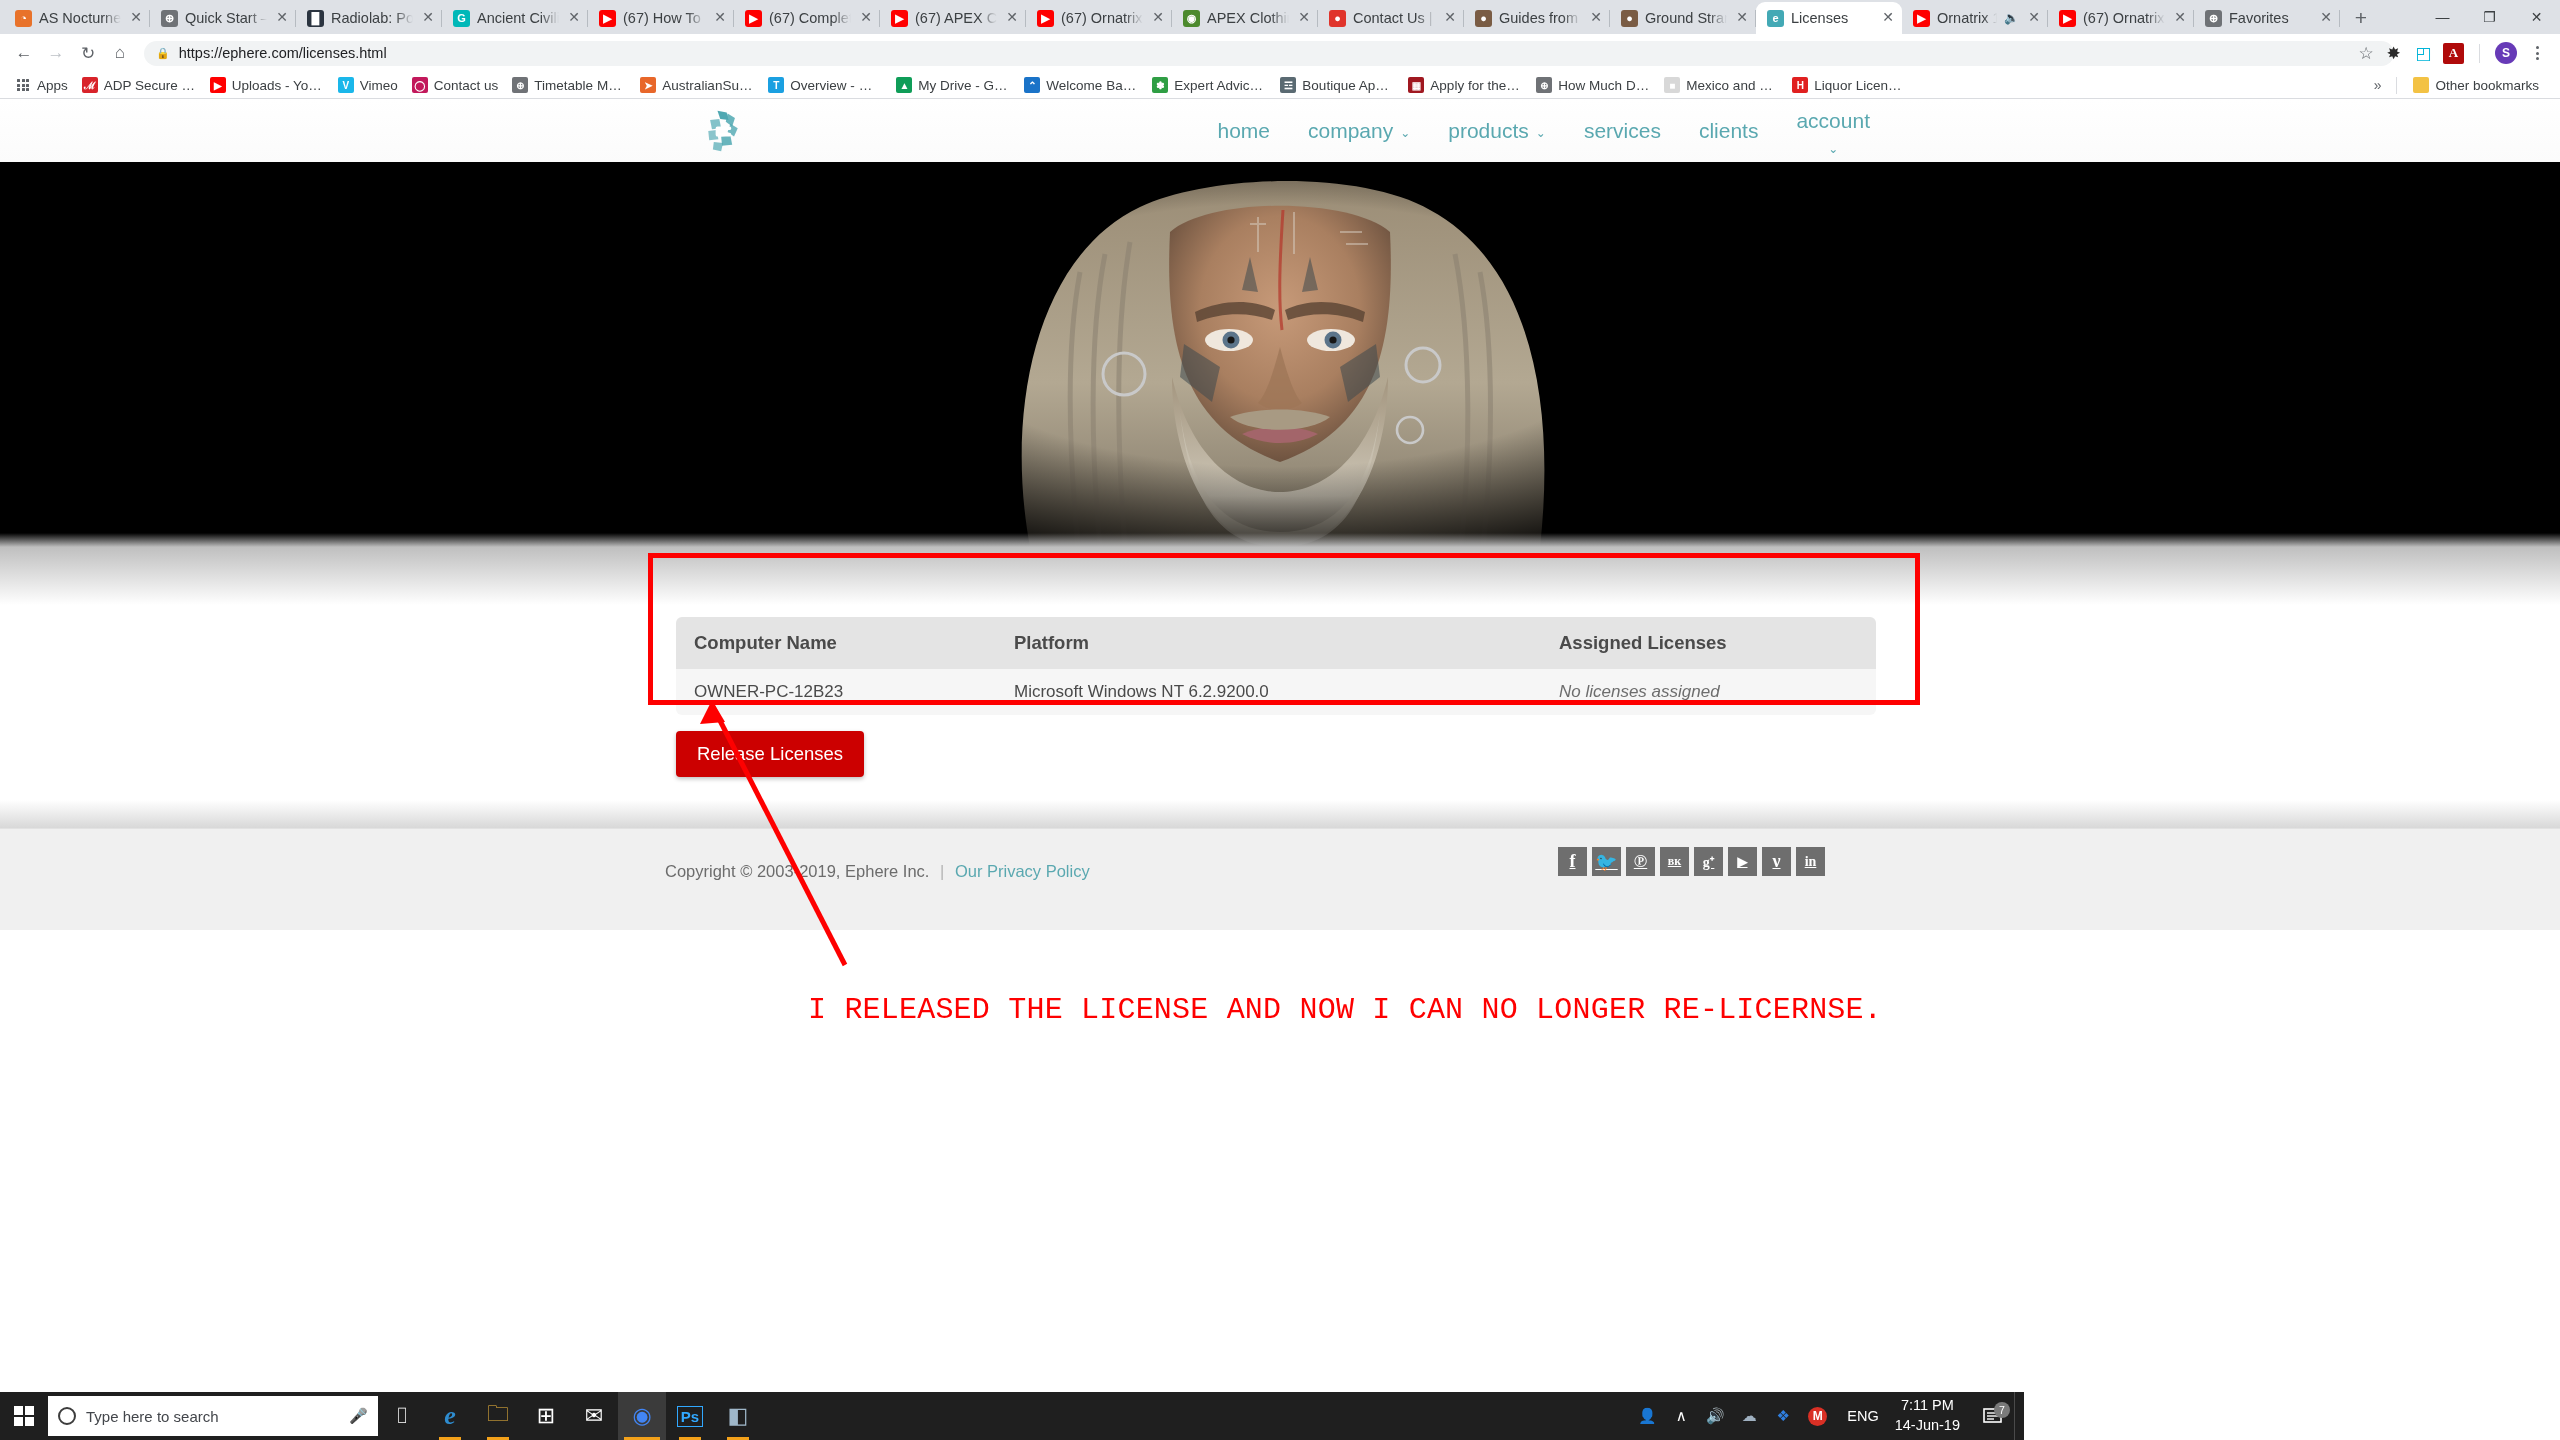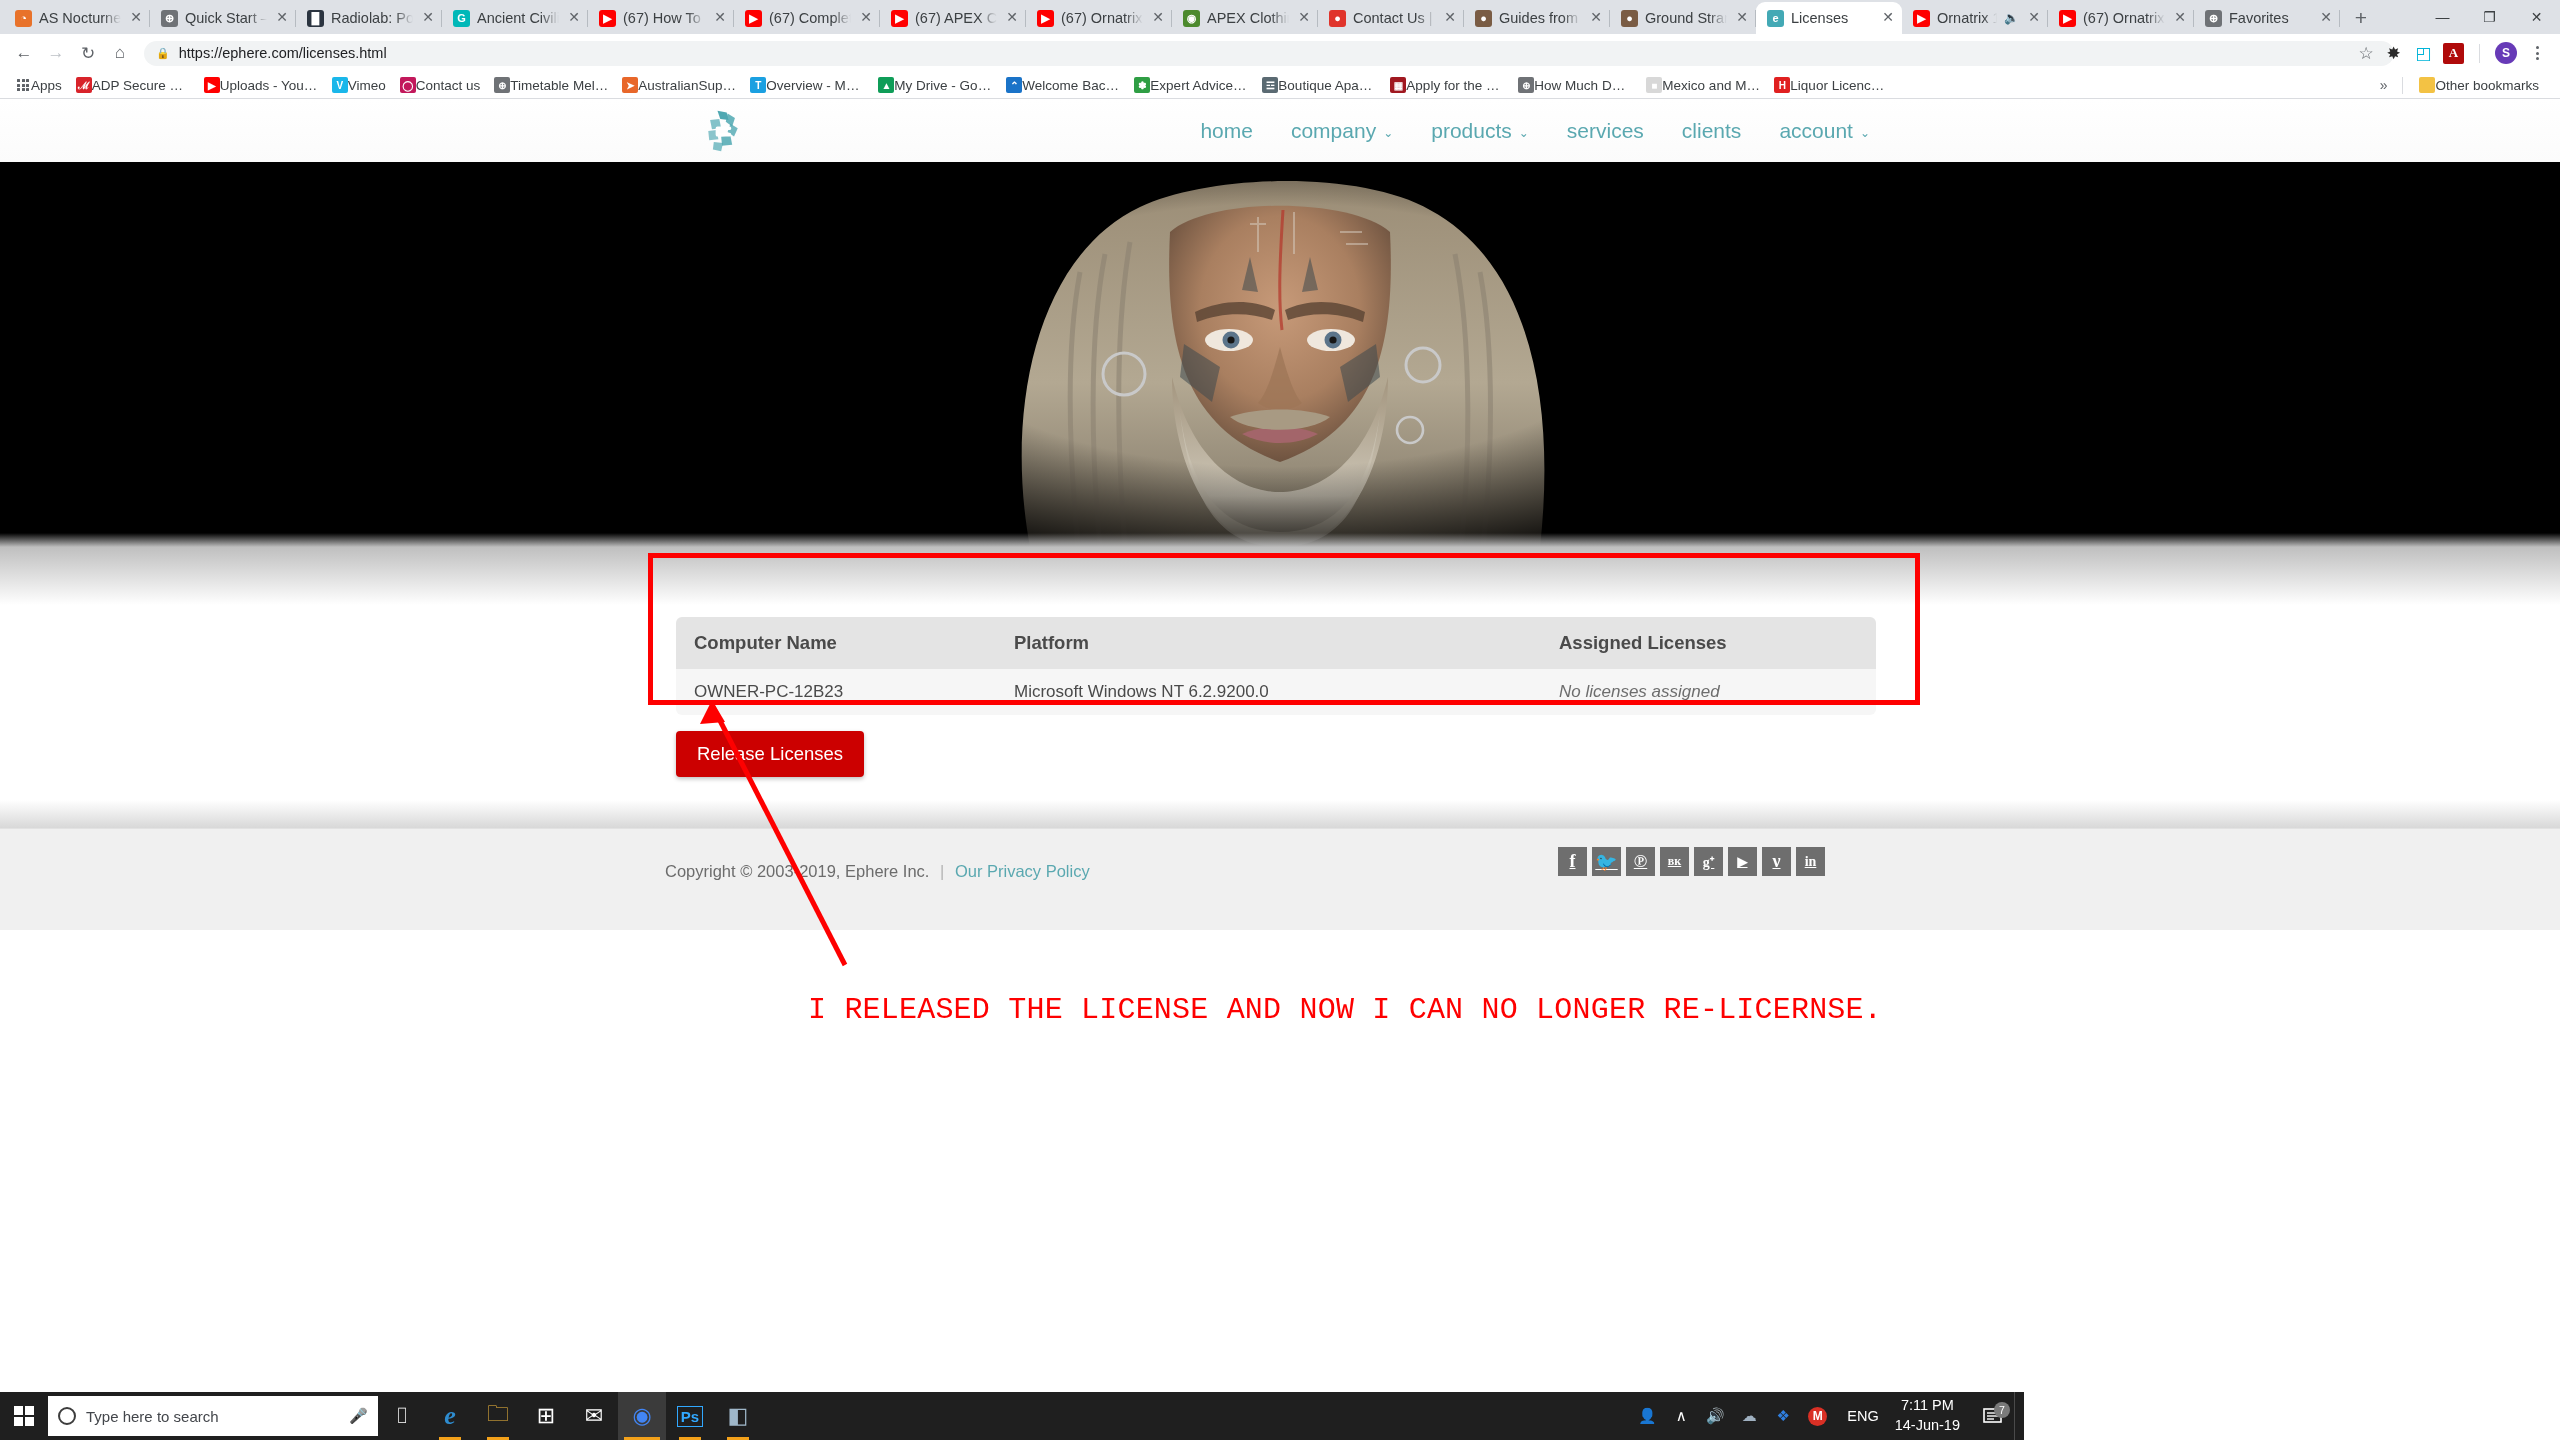--- a/index.html
+++ b/index.html
@@ -139,21 +139,21 @@
     display: flex;
     align-items: center;
     padding: 0 9px;
     gap: 0;
     border-bottom: 1px solid #dadce0;
     font-size: 13.5px;
     color: #3c4043;
     position: relative;
   }
   .bm {
-    display: flex; align-items: center; 
+    display: flex; align-items: center; gap: 6px;
     padding: 3px 8px 3px 6px;
     white-space: nowrap;
     max-width: 128px;
     overflow: hidden;
   }
   .bm .bmico {
     width: 16px; height: 16px; flex: 0 0 16px;
     border-radius: 2px;
     display: flex; align-items: center; justify-content: center;
     font-size: 10px; font-weight: 700; color: #fff;
@@ -582,21 +582,21 @@
           <a class="mi" href="#" style="color: rgb(90, 168, 176); text-decoration: none;">
             <span>products</span>
             <span class="caret">⌄</span>
           </a>
           <a class="mi" href="#" style="color: rgb(90, 168, 176); text-decoration: none;">
             <span>services</span>
           </a>
           <a class="mi" href="#" style="color: rgb(90, 168, 176); text-decoration: none;">
             <span>clients</span>
           </a>
-          <a class="mi" href="#" style="color: rgb(90, 168, 176); text-decoration: none;">
+          <a class="mi" href="#" style="color: rgb(90, 168, 176); text-decoration: none; flex-direction: column;">
             <span>account</span>
             <span class="caret">⌄</span>
           </a>
         </div>
     </div>
 
     <div class="hero">
       <div class="hero-figure">
         <svg viewBox="0 0 1000 385" width="1000" height="385" preserveAspectRatio="xMidYMin slice" aria-hidden="true">
           <defs>

